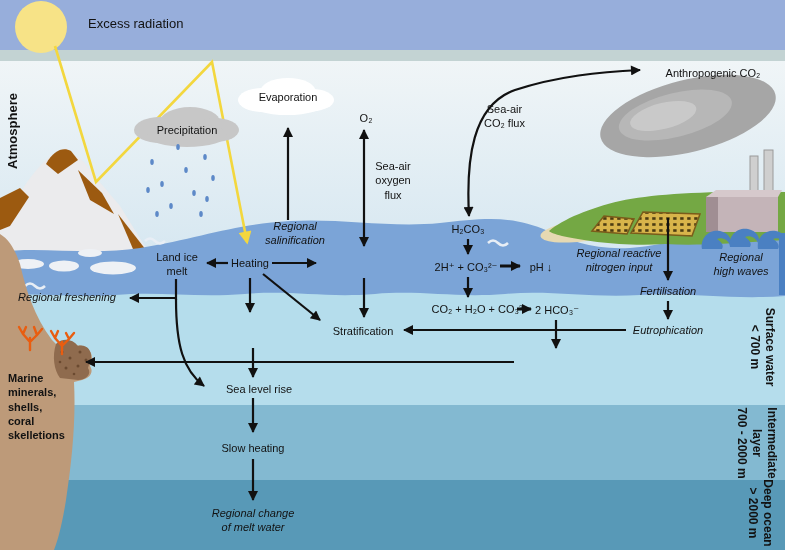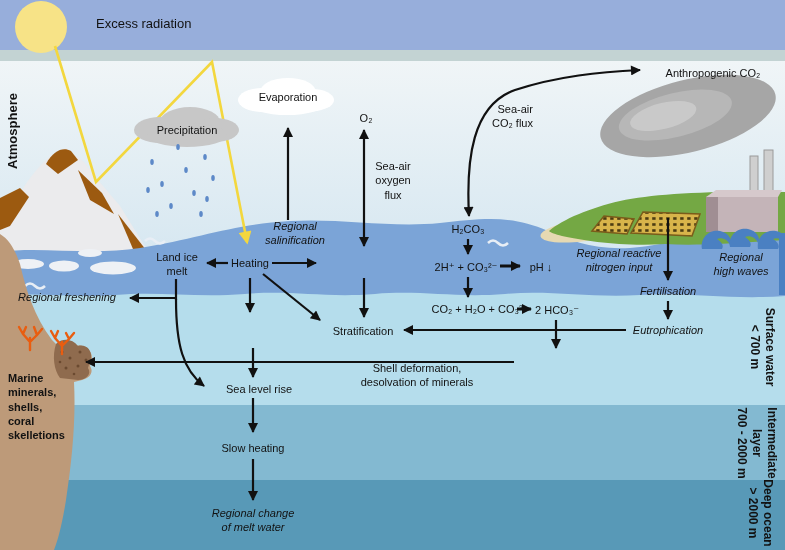--- a/index.html
+++ b/index.html
@@ -4,21 +4,21 @@
 <style>
   html,body{margin:0;padding:0;background:#fff;}
   .canvas{position:relative;width:785px;height:550px;overflow:hidden;
           font-family:"Liberation Sans","DejaVu Sans",sans-serif;color:#121212;}
   .art{position:absolute;left:0;top:0;}
   .lbl{position:absolute;font-size:11px;line-height:1.3;text-align:center;
        transform:translate(-50%,-50%);white-space:nowrap;z-index:5;}
   .lbl .ln{display:block;}
   .it{font-style:italic;text-align:center;}
   .b{font-weight:bold;}
-  .left-anchor{transform:translate(0,-50%);text-align:right;margin-left:8px;}
+  .left-anchor{transform:translate(0,-50%);text-align:center;}
   .vlabel{position:absolute;font-size:12px;font-weight:bold;line-height:1.25;
           text-align:center;transform:translate(-50%,-50%) rotate(90deg);
           white-space:nowrap;z-index:5;}
   .vlabel .ln{display:block;}
   .rot-ccw{transform:translate(-50%,-50%) rotate(-90deg);}
 </style>
 </head>
 <body>
 
 <div class="canvas">
@@ -245,24 +245,20 @@
 
   <div class="lbl it" style="left:668px;top:291px;">Fertilisation</div>
 
   <div class="lbl it" style="left:668px;top:330px;">Eutrophication</div>
 
   <div class="lbl" style="left:363px;top:331px;">Stratification</div>
 
 
   <div class="lbl" style="left:259px;top:389px;">Sea level rise</div>
 
-  <div class="lbl" style="left:417px;top:375px;">
-    <span class="ln">Shell deformation,</span>
-    <span class="ln">desolvation of minerals</span>
-  </div>
 
 
   <div class="lbl b" style="left:8px;top:371px;transform:none;text-align:left;">
     <span class="ln">Marine</span>
     <span class="ln">minerals,</span>
     <span class="ln">shells,</span>
     <span class="ln">coral</span>
     <span class="ln">skelletions</span>
   </div>
 

